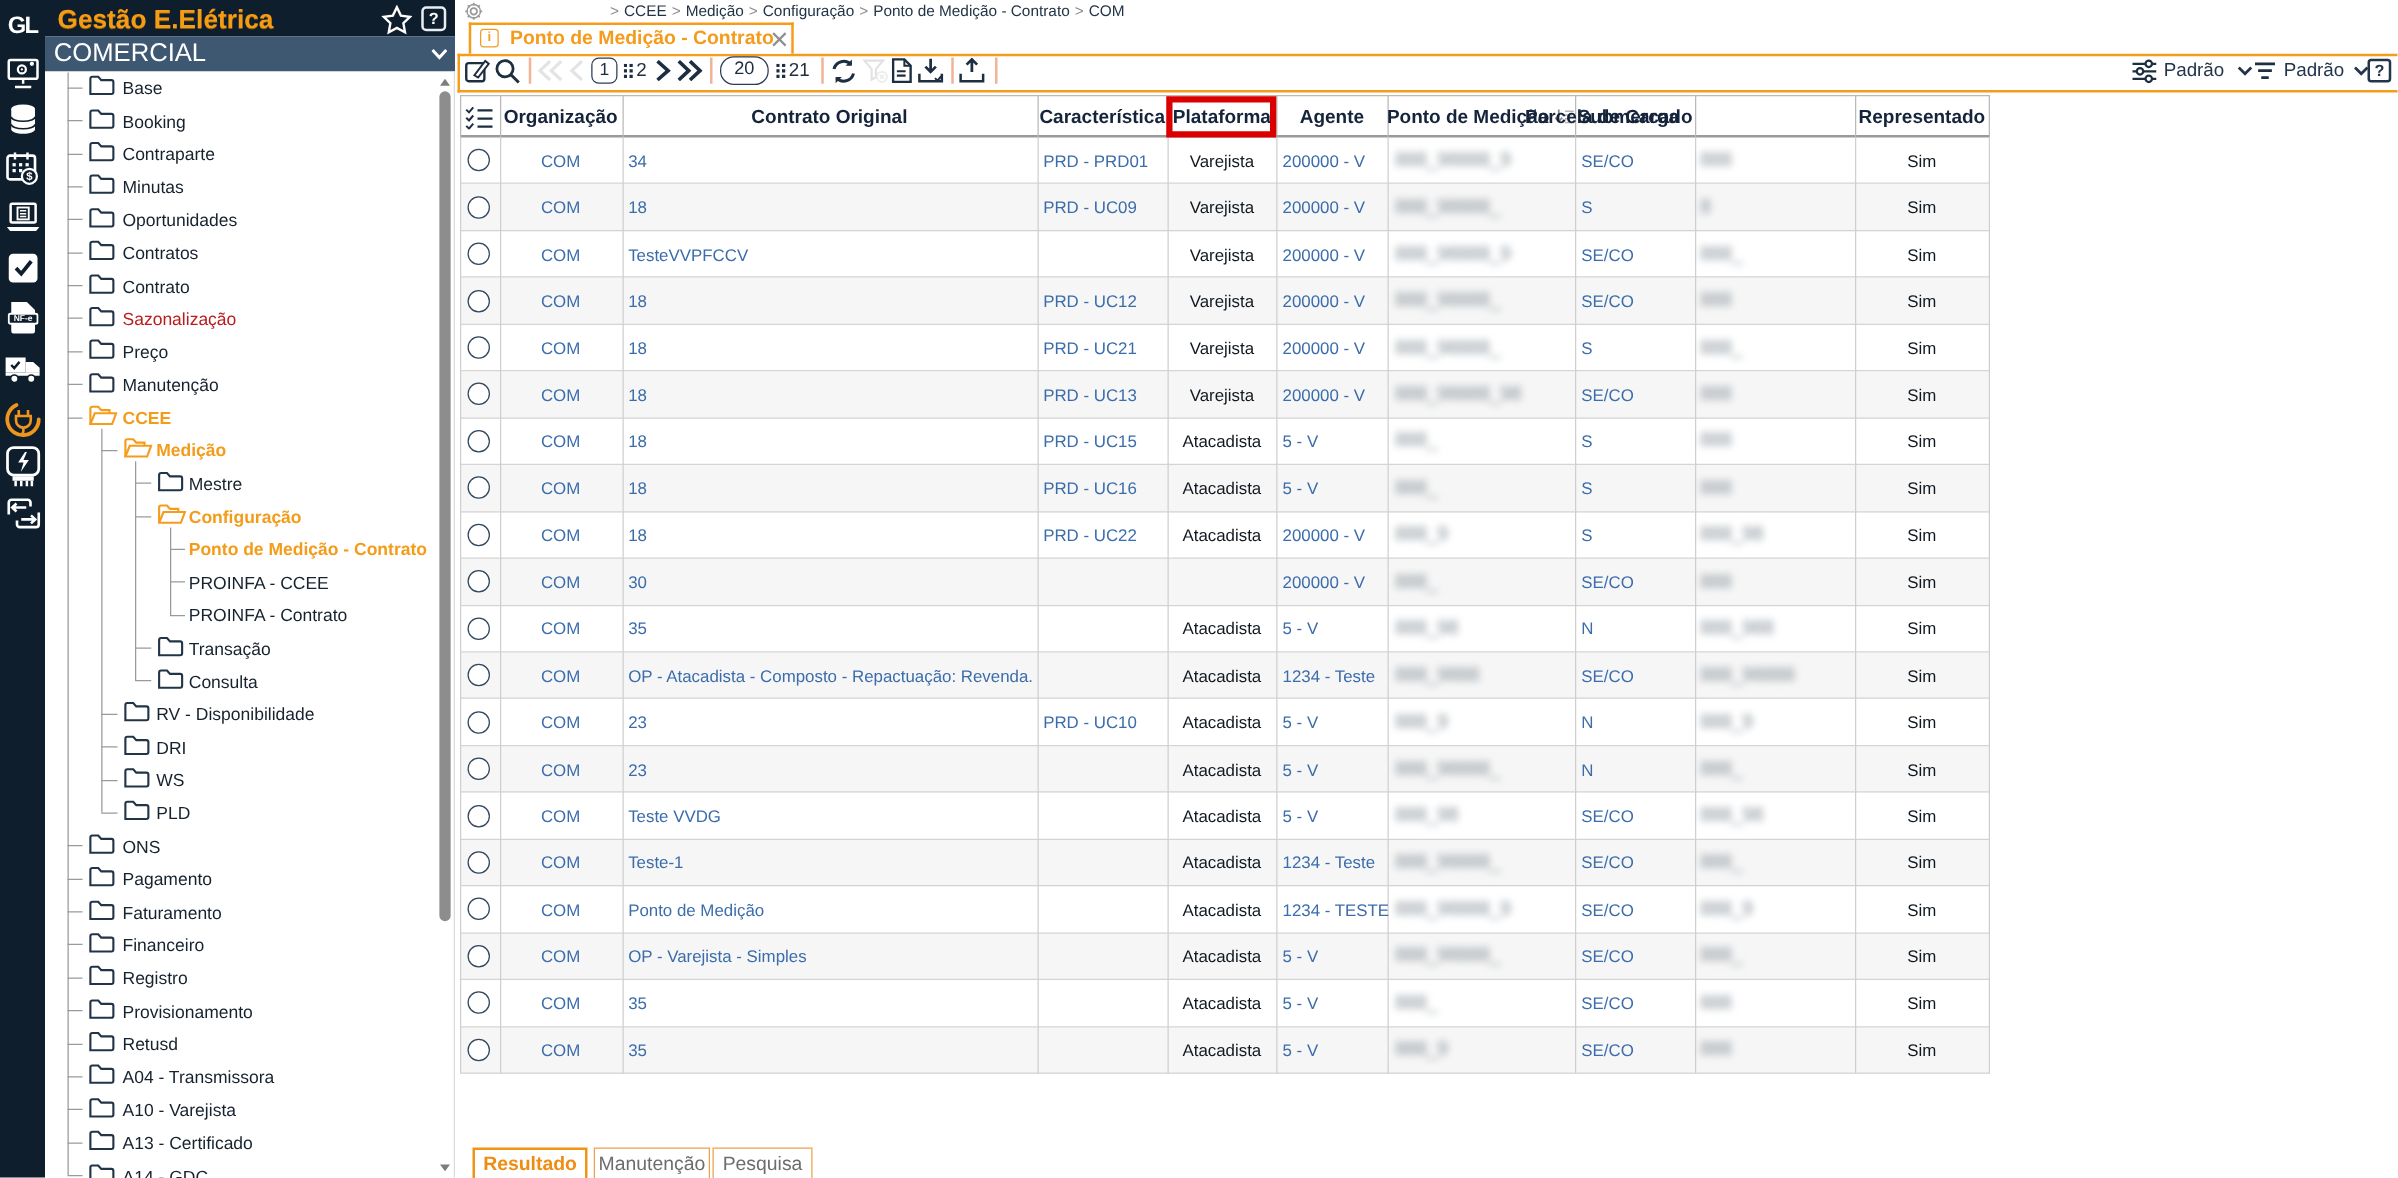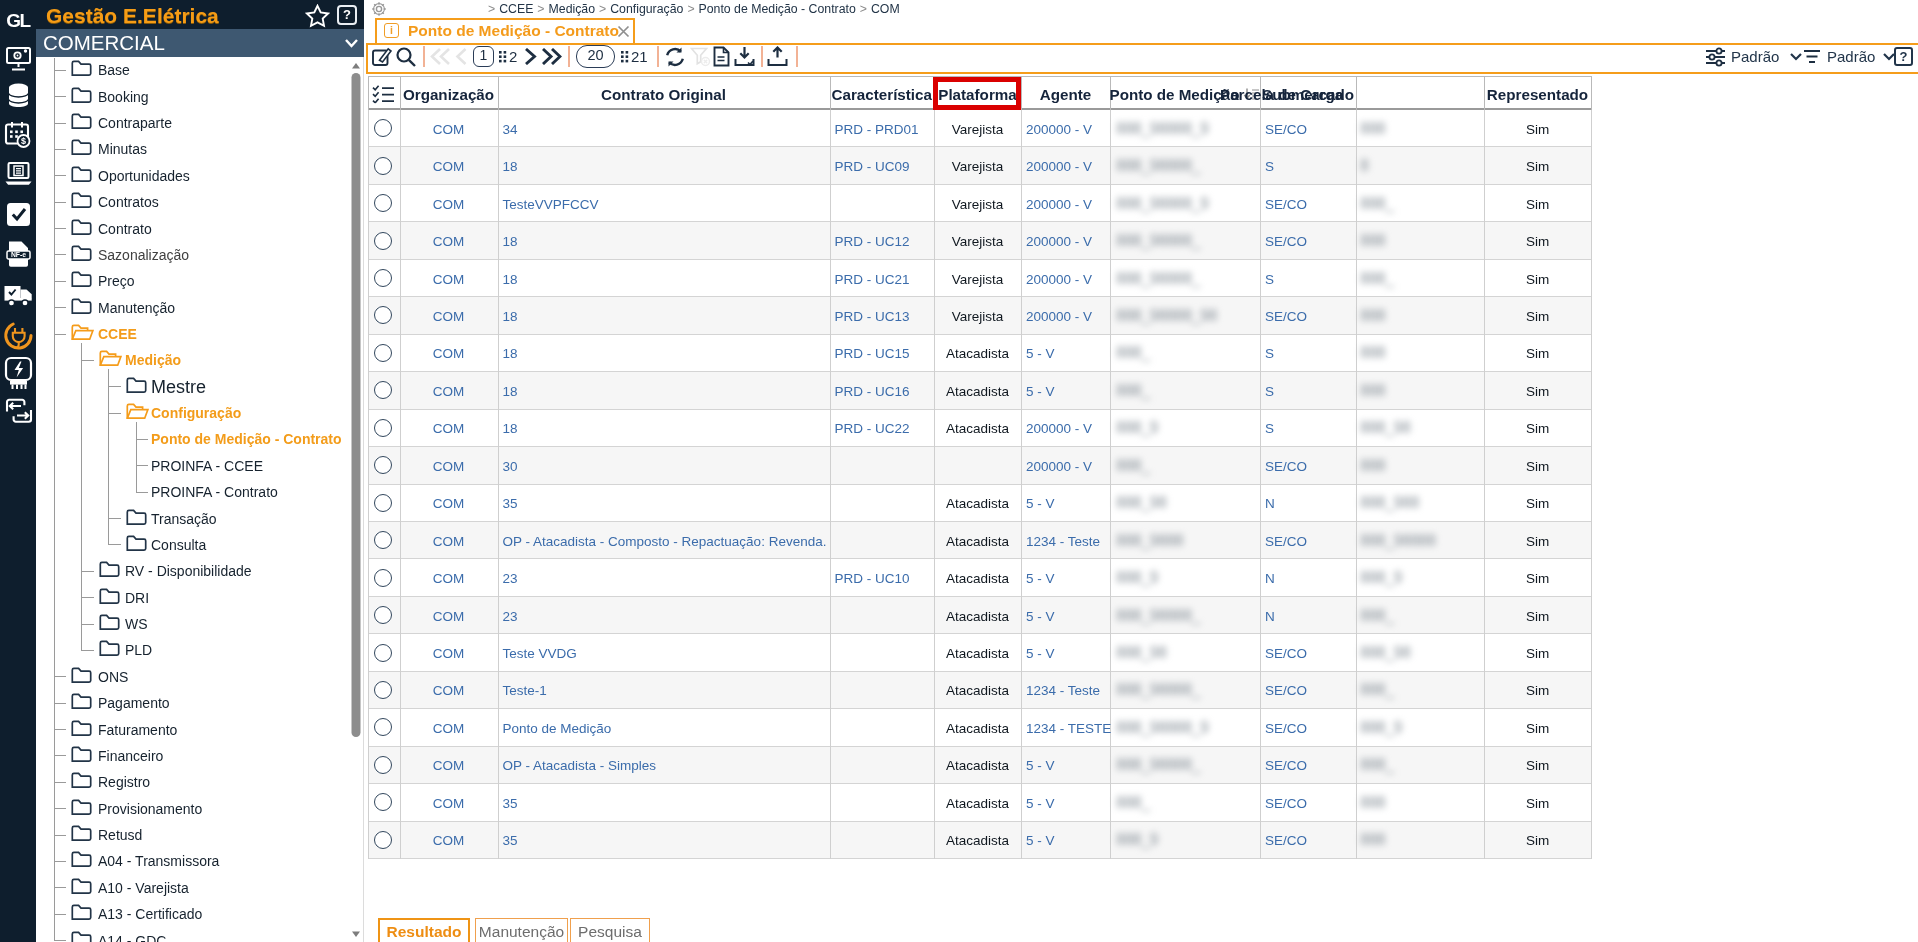--- a/index.html
+++ b/index.html
@@ -121,21 +121,21 @@
 <div style="position:absolute;left:98px;top:202.14999999999998px;transform:translateY(-50%);white-space:nowrap;font-size:14px;color:#16222e;font-weight:normal">Contratos</div>
 <div style="position:absolute;left:54px;top:228.01999999999998px;width:12.0px;height:1px;background:#9a9a9a"></div>
 <svg style="position:absolute;left:71px;top:218.51999999999998px;" width="23" height="17" viewBox="0 0 23 17">
     <path d="M1.3 15.2 V3 Q1.3 1.4 2.9 1.4 H7.6 L10 4.1 H18.1 Q19.7 4.1 19.7 5.7 V13.6 Q19.7 15.2 18.1 15.2 Z" fill="none" stroke="#223447" stroke-width="1.7"></path>
   </svg>
 <div style="position:absolute;left:98px;top:228.51999999999998px;transform:translateY(-50%);white-space:nowrap;font-size:14px;color:#16222e;font-weight:normal">Contrato</div>
 <div style="position:absolute;left:54px;top:254.39px;width:12.0px;height:1px;background:#9a9a9a"></div>
 <svg style="position:absolute;left:71px;top:244.89px;" width="23" height="17" viewBox="0 0 23 17">
     <path d="M1.3 15.2 V3 Q1.3 1.4 2.9 1.4 H7.6 L10 4.1 H18.1 Q19.7 4.1 19.7 5.7 V13.6 Q19.7 15.2 18.1 15.2 Z" fill="none" stroke="#223447" stroke-width="1.7"></path>
   </svg>
-<div style="position:absolute;left:98px;top:254.89px;transform:translateY(-50%);white-space:nowrap;font-size:14px;color:#404040;font-weight:normal">Sazonalização</div>
+<div style="position:absolute;left:98px;top:254.89px;transform:translateY(-50%);white-space:nowrap;font-size:14px;color:#b91c1c;font-weight:normal">Sazonalização</div>
 <div style="position:absolute;left:54px;top:280.76px;width:12.0px;height:1px;background:#9a9a9a"></div>
 <svg style="position:absolute;left:71px;top:271.26px;" width="23" height="17" viewBox="0 0 23 17">
     <path d="M1.3 15.2 V3 Q1.3 1.4 2.9 1.4 H7.6 L10 4.1 H18.1 Q19.7 4.1 19.7 5.7 V13.6 Q19.7 15.2 18.1 15.2 Z" fill="none" stroke="#223447" stroke-width="1.7"></path>
   </svg>
 <div style="position:absolute;left:98px;top:281.26px;transform:translateY(-50%);white-space:nowrap;font-size:14px;color:#16222e;font-weight:normal">Preço</div>
 <div style="position:absolute;left:54px;top:307.13px;width:12.0px;height:1px;background:#9a9a9a"></div>
 <svg style="position:absolute;left:71px;top:297.63px;" width="23" height="17" viewBox="0 0 23 17">
     <path d="M1.3 15.2 V3 Q1.3 1.4 2.9 1.4 H7.6 L10 4.1 H18.1 Q19.7 4.1 19.7 5.7 V13.6 Q19.7 15.2 18.1 15.2 Z" fill="none" stroke="#223447" stroke-width="1.7"></path>
   </svg>
 <div style="position:absolute;left:98px;top:307.63px;transform:translateY(-50%);white-space:nowrap;font-size:14px;color:#16222e;font-weight:normal">Manutenção</div>
@@ -148,21 +148,21 @@
 <div style="position:absolute;left:81px;top:359.87px;width:13.0px;height:1px;background:#9a9a9a"></div>
 <svg style="position:absolute;left:99px;top:350.37px;" width="23" height="17" viewBox="0 0 23 17">
     <path d="M1.3 15 V3 Q1.3 1.4 2.9 1.4 H7.6 L10 4.1 H16.6 V6.4" fill="none" stroke="#f59c1a" stroke-width="1.7"></path>
     <path d="M1.3 15.2 L4.8 6.6 H21.9 L18.7 15.2 Z" fill="none" stroke="#f59c1a" stroke-width="1.7"></path>
   </svg>
 <div style="position:absolute;left:125px;top:360.37px;transform:translateY(-50%);white-space:nowrap;font-size:14px;color:#f39c1a;font-weight:bold">Medição</div>
 <div style="position:absolute;left:108px;top:386.24px;width:13.0px;height:1px;background:#9a9a9a"></div>
 <svg style="position:absolute;left:126px;top:376.74px;" width="23" height="17" viewBox="0 0 23 17">
     <path d="M1.3 15.2 V3 Q1.3 1.4 2.9 1.4 H7.6 L10 4.1 H18.1 Q19.7 4.1 19.7 5.7 V13.6 Q19.7 15.2 18.1 15.2 Z" fill="none" stroke="#223447" stroke-width="1.7"></path>
   </svg>
-<div style="position:absolute;left:151px;top:386.74px;transform:translateY(-50%);white-space:nowrap;font-size:18px;color:#16222e;font-weight:normal">Mestre</div>
+<div style="position:absolute;left:151px;top:386.74px;transform:translateY(-50%);white-space:nowrap;font-size:14px;color:#16222e;font-weight:normal">Mestre</div>
 <div style="position:absolute;left:108px;top:412.61px;width:13.0px;height:1px;background:#9a9a9a"></div>
 <svg style="position:absolute;left:126px;top:403.11px;" width="23" height="17" viewBox="0 0 23 17">
     <path d="M1.3 15 V3 Q1.3 1.4 2.9 1.4 H7.6 L10 4.1 H16.6 V6.4" fill="none" stroke="#f59c1a" stroke-width="1.7"></path>
     <path d="M1.3 15.2 L4.8 6.6 H21.9 L18.7 15.2 Z" fill="none" stroke="#f59c1a" stroke-width="1.7"></path>
   </svg>
 <div style="position:absolute;left:151px;top:413.11px;transform:translateY(-50%);white-space:nowrap;font-size:14px;color:#f39c1a;font-weight:bold">Configuração</div>
 <div style="position:absolute;left:136px;top:438.98px;width:12.0px;height:1px;background:#9a9a9a"></div>
 <div style="position:absolute;left:151px;top:439.48px;transform:translateY(-50%);white-space:nowrap;font-size:14px;color:#f39c1a;font-weight:bold">Ponto de Medição - Contrato</div>
 <div style="position:absolute;left:136px;top:465.35px;width:12.0px;height:1px;background:#9a9a9a"></div>
 <div style="position:absolute;left:151px;top:465.85px;transform:translateY(-50%);white-space:nowrap;font-size:14px;color:#16222e;font-weight:normal">PROINFA - CCEE</div>
@@ -591,21 +591,21 @@
 <div style="position:absolute;left:248.5px;top:727.9250000000001px;width:400px;text-align:center;transform:translateY(-50%);white-space:nowrap;font-size:13.5px;color:#3b6cab">COM</div>
 <div style="position:absolute;left:502.5px;top:727.9250000000001px;transform:translateY(-50%);white-space:nowrap;font-size:13.5px;color:#3b6cab">Ponto de Medição</div>
 <div style="position:absolute;left:777.5px;top:727.9250000000001px;width:400px;text-align:center;transform:translateY(-50%);white-space:nowrap;font-size:13.5px;color:#101820">Atacadista</div>
 <div style="position:absolute;left:1026px;top:727.9250000000001px;transform:translateY(-50%);white-space:nowrap;font-size:13.5px;color:#3b6cab">1234 - TESTE</div>
 <div style="position:absolute;left:1116px;top:727.9250000000001px;transform:translateY(-50%);white-space:nowrap;"><span style="color:#8c959d;filter:blur(3px);font-size:16px;letter-spacing:-0.5px">888_98888_9</span></div>
 <div style="position:absolute;left:1265px;top:727.9250000000001px;transform:translateY(-50%);white-space:nowrap;font-size:13.5px;color:#3b6cab">SE/CO</div>
 <div style="position:absolute;left:1360px;top:727.9250000000001px;transform:translateY(-50%);white-space:nowrap;"><span style="color:#8c959d;filter:blur(3px);font-size:16px;letter-spacing:-0.5px">888_9</span></div>
 <div style="position:absolute;left:1337.5px;top:727.9250000000001px;width:400px;text-align:center;transform:translateY(-50%);white-space:nowrap;font-size:13.5px;color:#101820">Sim</div>
 <div style="position:absolute;left:374.25px;top:755.8750000000001px;width:16px;height:16px;border:1.8px solid #32475d;border-radius:50%;background:#fff"></div>
 <div style="position:absolute;left:248.5px;top:765.3750000000001px;width:400px;text-align:center;transform:translateY(-50%);white-space:nowrap;font-size:13.5px;color:#3b6cab">COM</div>
-<div style="position:absolute;left:502.5px;top:765.3750000000001px;transform:translateY(-50%);white-space:nowrap;font-size:13.5px;color:#3b6cab">OP - Atacadista - Simples</div>
+<div style="position:absolute;left:502.5px;top:765.3750000000001px;transform:translateY(-50%);white-space:nowrap;font-size:13.5px;color:#3b6cab">OP - Varejista - Simples</div>
 <div style="position:absolute;left:777.5px;top:765.3750000000001px;width:400px;text-align:center;transform:translateY(-50%);white-space:nowrap;font-size:13.5px;color:#101820">Atacadista</div>
 <div style="position:absolute;left:1026px;top:765.3750000000001px;transform:translateY(-50%);white-space:nowrap;font-size:13.5px;color:#3b6cab">5 - V</div>
 <div style="position:absolute;left:1116px;top:765.3750000000001px;transform:translateY(-50%);white-space:nowrap;"><span style="color:#8c959d;filter:blur(3px);font-size:16px;letter-spacing:-0.5px">888_98888_</span></div>
 <div style="position:absolute;left:1265px;top:765.3750000000001px;transform:translateY(-50%);white-space:nowrap;font-size:13.5px;color:#3b6cab">SE/CO</div>
 <div style="position:absolute;left:1360px;top:765.3750000000001px;transform:translateY(-50%);white-space:nowrap;"><span style="color:#8c959d;filter:blur(3px);font-size:16px;letter-spacing:-0.5px">888_</span></div>
 <div style="position:absolute;left:1337.5px;top:765.3750000000001px;width:400px;text-align:center;transform:translateY(-50%);white-space:nowrap;font-size:13.5px;color:#101820">Sim</div>
 <div style="position:absolute;left:374.25px;top:793.325px;width:16px;height:16px;border:1.8px solid #32475d;border-radius:50%;background:#fff"></div>
 <div style="position:absolute;left:248.5px;top:802.825px;width:400px;text-align:center;transform:translateY(-50%);white-space:nowrap;font-size:13.5px;color:#3b6cab">COM</div>
 <div style="position:absolute;left:502.5px;top:802.825px;transform:translateY(-50%);white-space:nowrap;font-size:13.5px;color:#3b6cab">35</div>
 <div style="position:absolute;left:777.5px;top:802.825px;width:400px;text-align:center;transform:translateY(-50%);white-space:nowrap;font-size:13.5px;color:#101820">Atacadista</div>

